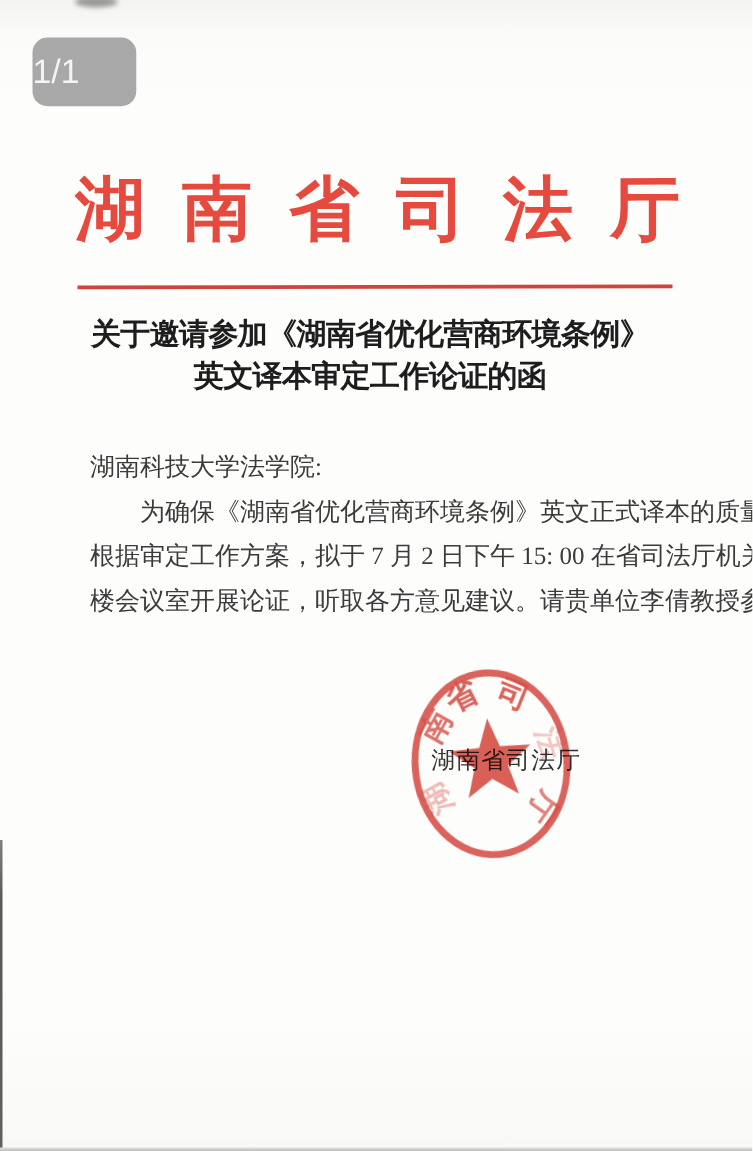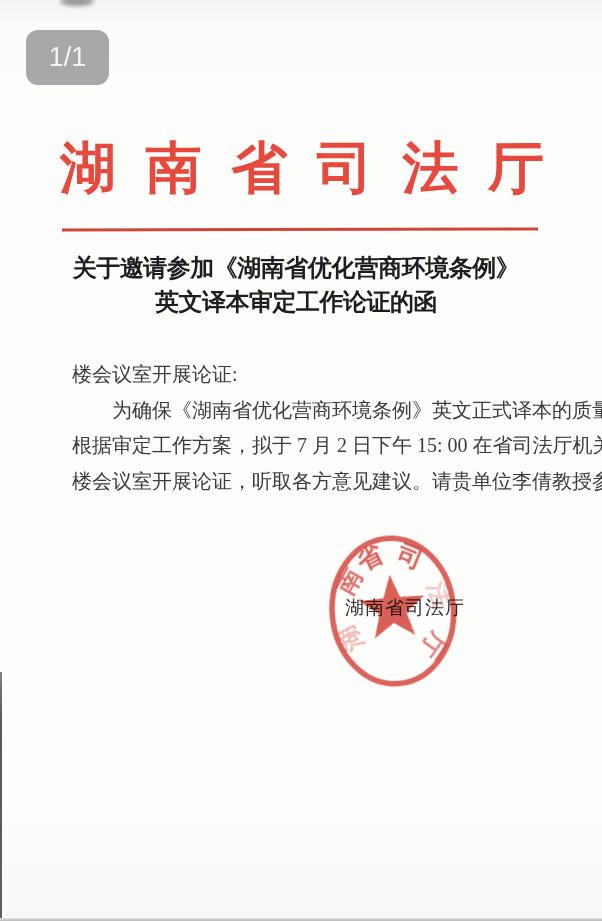--- a/index.html
+++ b/index.html
@@ -16,21 +16,21 @@
       linear-gradient(180deg, #f3f3f2 0%, #fbfbfa 3%, #fdfdfc 10%, #fdfdfc 88%, #f8f8f7 100%);
     overflow: hidden;
   }
   
   .page-badge {
     position: absolute;
     left: 26px; top: 30px;
     width: 83px; height: 55px;
     background: #a8a8a8;
     border-radius: 12px;
-    display: flex; align-items: center; justify-content: center;
+    display: flex; align-items: center; justify-content: flex-start;
     font-family: "Liberation Sans", "DejaVu Sans", sans-serif;
     font-size: 27px;
     color: #f4f4f4;
   }
   
   .letterhead {
     position: absolute;
     left: 60px; top: 131px;
     width: 484px;
     font-size: 56px;
@@ -145,21 +145,21 @@
 
   <div class="letterhead">湖南省司法厅</div>
   <div class="letterhead-rule"></div>
 
   <div class="letter-title">
     <div>关于邀请参加《湖南省优化营商环境条例》</div>
     <div>英文译本审定工作论证的函</div>
   </div>
 
   <div class="letter-body">
-    <div class="body-line">楼会议室开展论证:</div>
+    <div class="body-line">湖南科技大学法学院:</div>
     <div class="body-line just indent-2">为确保《湖南省优化营商环境条例》英文正式译本的质量，</div>
     <div class="body-line just">根据审定工作方案，拟于 7 月 2 日下午 15: 00 在省司法厅机关三</div>
     <div class="body-line just">楼会议室开展论证，听取各方意见建议。请贵单位李倩教授参加。</div>
   </div>
 
   <div class="sig-org">湖南省司法厅</div>
 
   <svg class="seal" viewBox="0 0 160 180" xmlns="http://www.w3.org/2000/svg">
     <ellipse cx="80" cy="88" rx="60" ry="72" fill="none" stroke="#d2372c" stroke-width="5.5" opacity="0.88"></ellipse>
     <path d="M 80,52 L 88.2,74.7 L 112.3,75.5 L 93.3,90.3 L 100,113.5 L 80,100 L 60,113.5 L 66.7,90.3 L 47.7,75.5 L 71.8,74.7 Z" fill="#d2372c" opacity="0.9"></path>

